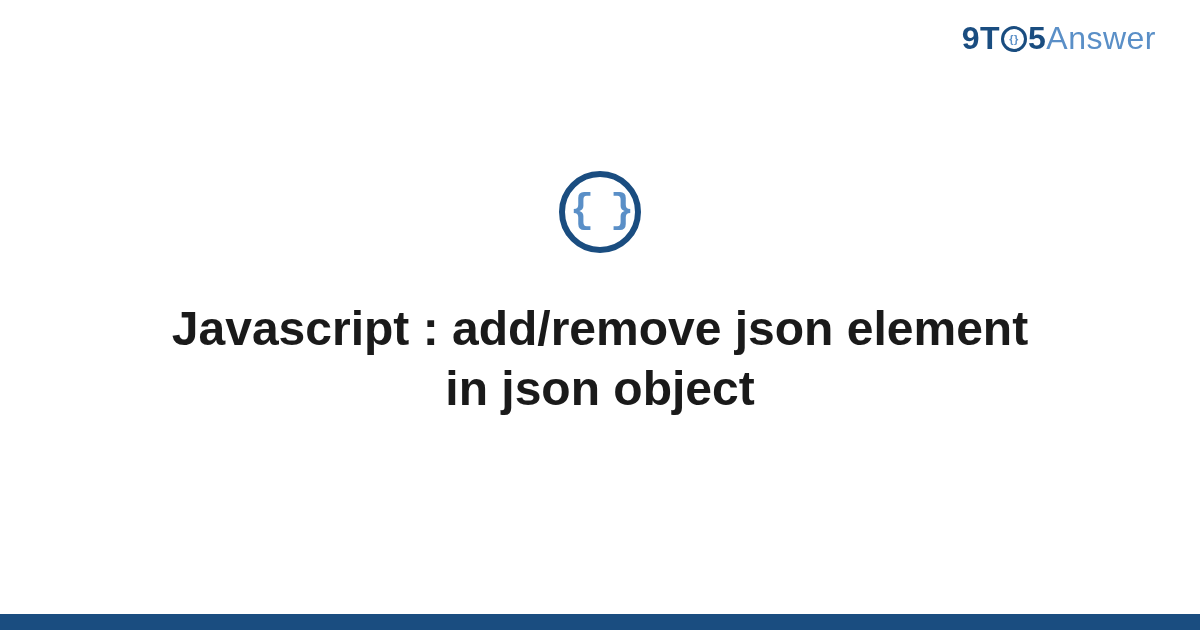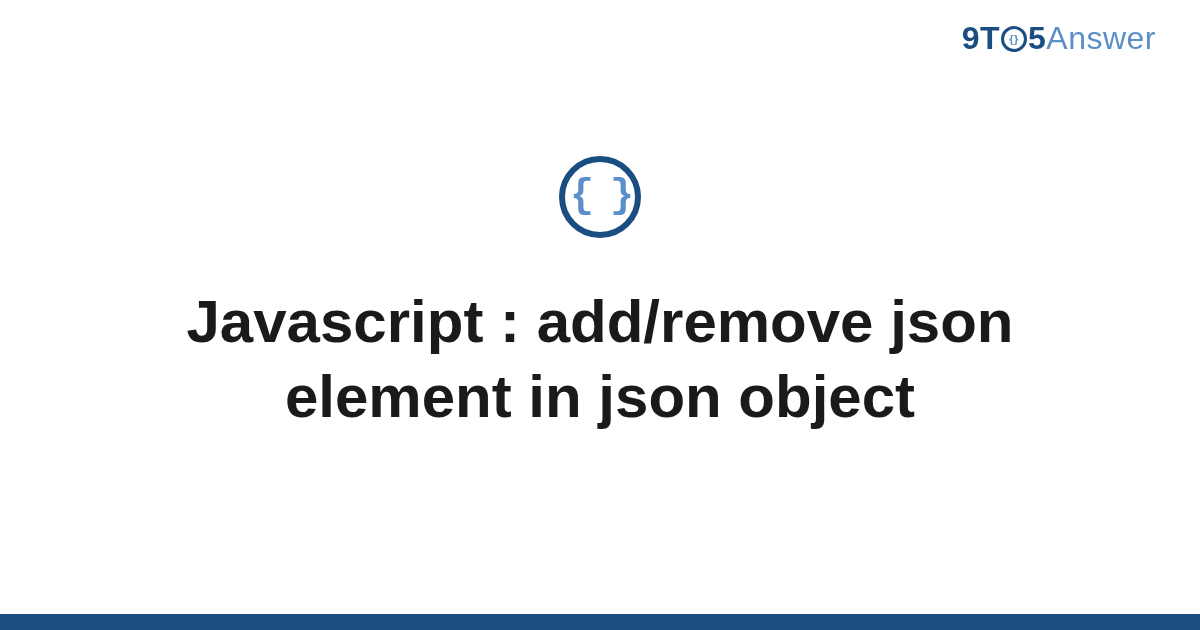--- a/index.html
+++ b/index.html
@@ -90,21 +90,21 @@
     }
     .icon-braces {
       font-size: 40px;
       font-weight: bold;
       color: #5a8fc7;
       font-family: 'Courier New', monospace;
       letter-spacing: -4px;
       line-height: 1;
     }
     .title {
-      font-size: 60px;
+      font-size: 48px;
       font-weight: bold;
       color: #1a1a1a;
       text-align: center;
       line-height: 1.25;
       max-width: 900px;
     }
     .footer-bar {
       position: absolute;
       bottom: 0;
       left: 0;

